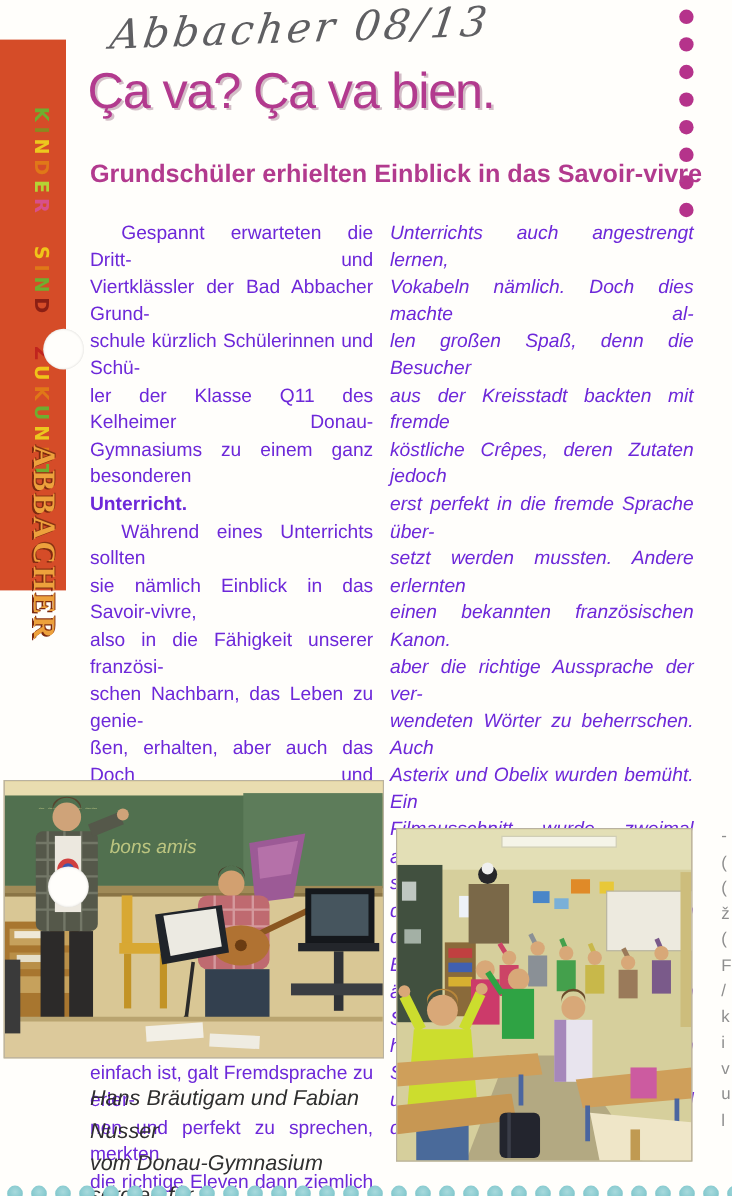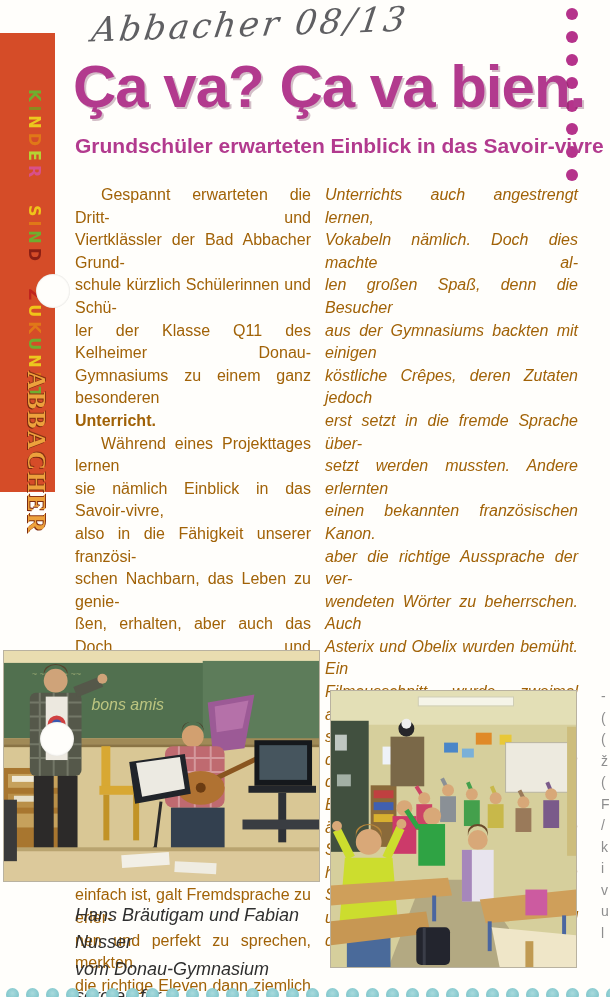--- a/index.html
+++ b/index.html
@@ -18,21 +18,21 @@
     transform:rotate(-2deg) skewX(-10deg); white-space:nowrap;
   }
 
   
   .dot-col { position:absolute; left:566px; top:8px; display:flex; flex-direction:column; gap:11px; }
   .dot-col .dot { width:12px; height:12px; border-radius:50%; background:#b5338b; }
 
   
   .title {
     position:absolute; left:73px; top:52px; width:530px;
-    font-size:60px; font-weight:bold; letter-spacing:-1px;
+    font-size:42px; font-weight:normal; letter-spacing:-1px;
     color:#b23a8e; text-shadow:2px 2px 0 rgba(96,24,66,0.28);
     white-space:nowrap;
   }
   .subtitle {
     position:absolute; left:75px; top:134px; width:510px;
     font-size:21px; font-weight:bold; color:#b23a8e; white-space:nowrap;
   }
 
   
   .strip { position:absolute; left:0; top:33px; width:55px; height:459px; background:#d54c28; }
@@ -50,21 +50,21 @@
     font-weight:bold; font-size:26px; letter-spacing:2px;
     color:#eda13c; text-shadow:1px 1px 0 #7c2a10, -1px -1px 0 #8a3414;
   }
 
   
   .hole { position:absolute; width:34px; height:34px; border-radius:50%; background:#fffefb; box-shadow:inset 0 0 2px rgba(0,0,0,0.18); z-index:5; }
   .hole1 { left:36px; top:274px; }
   .hole2 { left:40px; top:722px; }
 
   
-  .col { position:absolute; top:184px; font-size:16px; line-height:22.6px; color:#a16207; }
+  .col { position:absolute; top:184px; font-size:16px; line-height:22.6px; color:#6d28d9; }
   .left-col  { left:75px;  width:236px; }
   .right-col { left:325px; width:253px;font-style:italic; }
   .bline { text-align:justify; text-align-last:justify; }
   .bline.last { text-align-last:left;font-weight:bold; }
   .bline.indent { text-indent:26px; }
 
   
   .photo { position:absolute; border:1px solid #b9b2a0; background:#cfc396; }
   .photo1 { left:3px;  top:650px; width:317px; height:232px; }
   .photo2 { left:330px; top:690px; width:247px; height:278px; }
@@ -98,63 +98,63 @@
       <div class="dot"></div>
       <div class="dot"></div>
       <div class="dot"></div>
       <div class="dot"></div>
       <div class="dot"></div>
       <div class="dot"></div>
       <div class="dot"></div>
     </div>
 
   <div class="title">Ça va? Ça va bien.</div>
-  <div class="subtitle">Grundschüler erwarteten Einblick in das Savoir-vivre</div>
+  <div class="subtitle">Grundschüler erhielten Einblick in das Savoir-vivre</div>
 
   <div class="strip">
     <div class="kinder-rot">
       <span class="word"><span style="color: rgb(111, 174, 47);">K</span><span style="color: rgb(138, 138, 31);">I</span><span style="color: rgb(236, 200, 30);">N</span><span style="color: rgb(224, 120, 24);">D</span><span style="color: rgb(181, 211, 52);">E</span><span style="color: rgb(216, 80, 138);">R</span></span>
       <span class="word"><span style="color: rgb(240, 196, 25);">S</span><span style="color: rgb(224, 120, 24);">I</span><span style="color: rgb(111, 174, 47);">N</span><span style="color: rgb(139, 31, 20);">D</span></span>
       <span class="word"><span style="color: rgb(192, 36, 30);">Z</span><span style="color: rgb(240, 196, 25);">U</span><span style="color: rgb(224, 120, 24);">K</span><span style="color: rgb(111, 174, 47);">U</span><span style="color: rgb(236, 200, 30);">N</span><span style="color: rgb(224, 120, 24);">F</span><span style="color: rgb(111, 174, 47);">T</span></span>
     </div>
     <div class="abbacher-rot">ABBACHER</div>
   </div>
 
   <div class="hole hole1"></div>
 
   <div class="col left-col">
 
   <div class="bline indent">Gespannt erwarteten die Dritt- und</div>
       <div class="bline">Viertklässler der Bad Abbacher Grund-</div>
       <div class="bline">schule kürzlich Schülerinnen und Schü-</div>
       <div class="bline">ler der Klasse Q11 des Kelheimer Donau-</div>
       <div class="bline">Gymnasiums zu einem ganz besonderen</div>
       <div class="bline last">Unterricht.</div>
-      <div class="bline indent">Während eines Projekttages lernen</div>
+      <div class="bline indent">Während eines Unterrichts sollten</div>
       <div class="bline">sie nämlich Einblick in das Savoir-vivre,</div>
       <div class="bline">also in die Fähigkeit unserer französi-</div>
       <div class="bline">schen Nachbarn, das Leben zu genie-</div>
       <div class="bline">ßen, erhalten, aber auch das Doch und</div>
       <div class="bline last">die fremde Sprache kennenlernen.</div>
       <div class="bline indent">Die Begrüßung durch die älteren</div>
       <div class="bline">Gymnasiasten klappte auf Anhieb: Ça</div>
       <div class="bline">va? – Wie geht's? Ça va bien. – Mir</div>
       <div class="bline">geht es gut. Dass es doch nicht ganz so</div>
       <div class="bline">einfach ist, galt Fremdsprache zu erler-</div>
       <div class="bline">nen und perfekt zu sprechen, merkten</div>
       <div class="bline">die richtige Eleven dann ziemlich</div>
     </div>
   <div class="col right-col">
 
   <div class="bline">Unterrichts auch angestrengt lernen,</div>
       <div class="bline">Vokabeln nämlich. Doch dies machte al-</div>
       <div class="bline">len großen Spaß, denn die Besucher</div>
-      <div class="bline">aus der Gymnasiums backten mit einigen</div>
+      <div class="bline">aus der Kreisstadt backten mit fremde</div>
       <div class="bline">köstliche Crêpes, deren Zutaten jedoch</div>
-      <div class="bline">erst setzt in die fremde Sprache über-</div>
+      <div class="bline">erst perfekt in die fremde Sprache über-</div>
       <div class="bline">setzt werden mussten. Andere erlernten</div>
       <div class="bline">einen bekannten französischen Kanon.</div>
       <div class="bline">aber die richtige Aussprache der ver-</div>
       <div class="bline">wendeten Wörter zu beherrschen. Auch</div>
       <div class="bline">Asterix und Obelix wurden bemüht. Ein</div>
       <div class="bline">Filmausschnitt wurde zweimal ange-</div>
       <div class="bline">schaut, zuerst in der deutschen, dann in</div>
       <div class="bline">der französischen Fassung. Berührungs-</div>
       <div class="bline">ängste mit der französischen Sprache</div>
       <div class="bline">hatten die wissbegierigen Schülerinnen</div>

